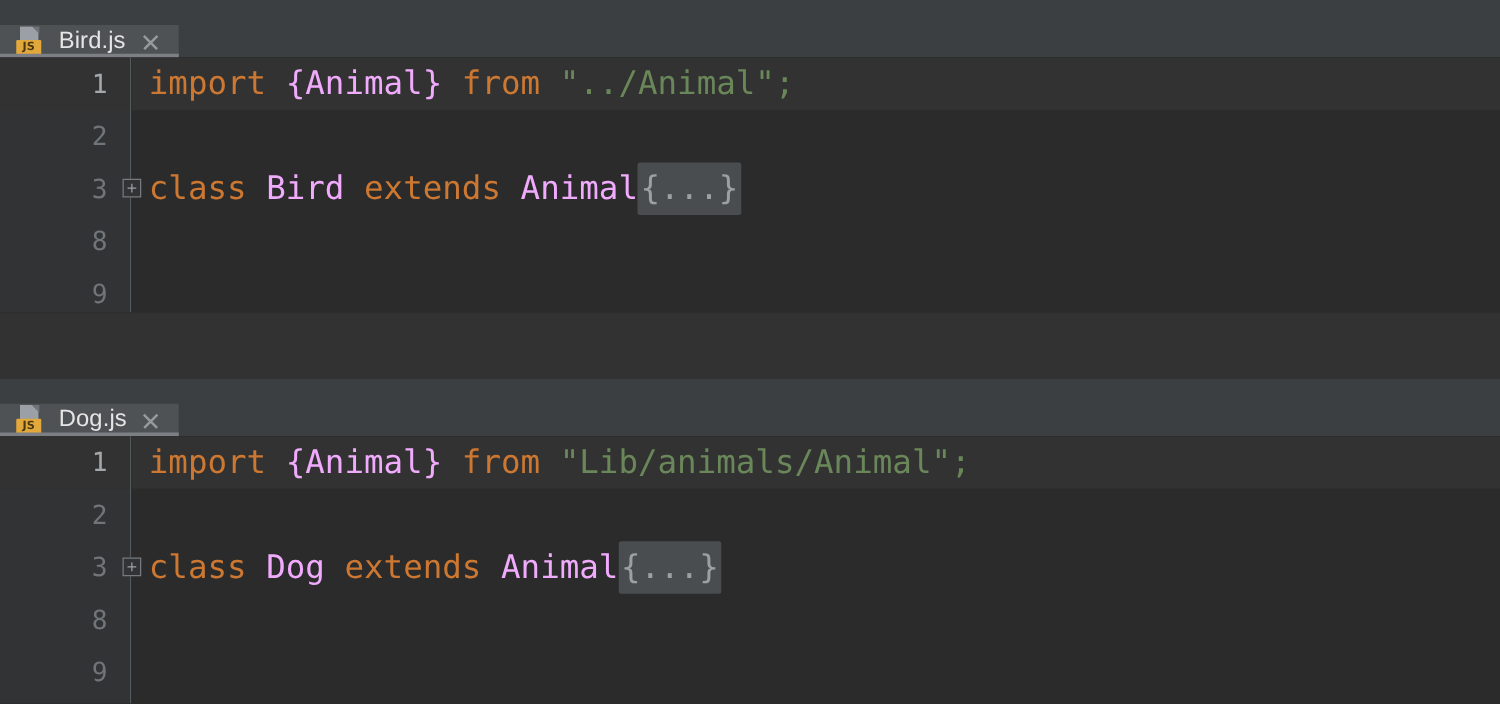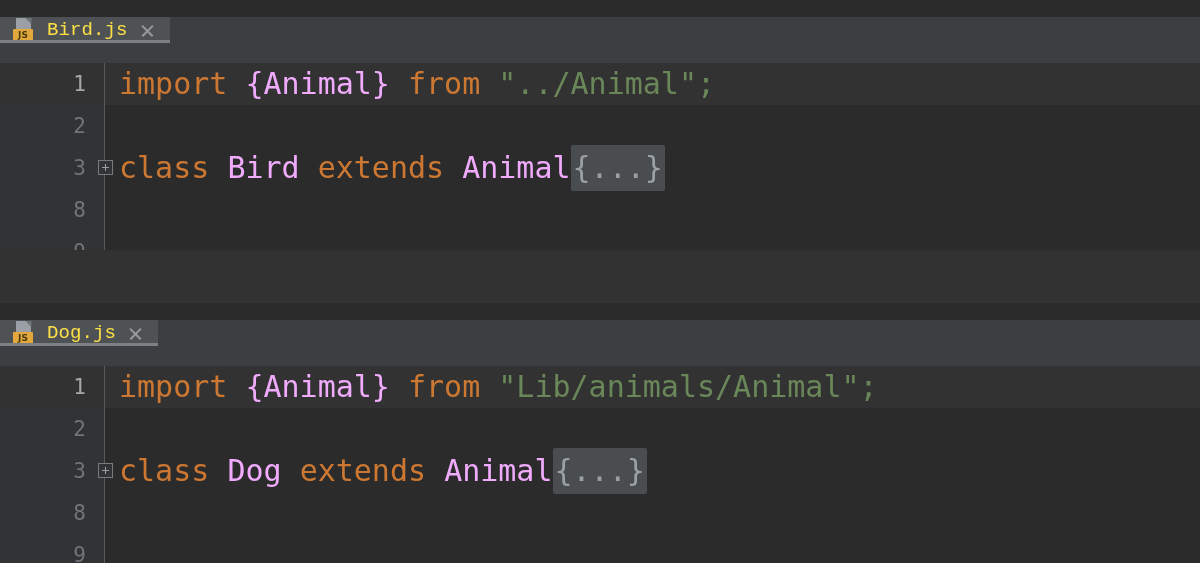--- a/index.html
+++ b/index.html
@@ -38,45 +38,44 @@
   }
   .pane-top { height: 250px; flex: none; }
   .pane-bottom { flex: 1 1 auto; min-height: 0; }
 
   
   .tabbar {
     height: 46px;
     flex: none;
     background: #3c3f41;
     display: flex;
-    align-items: flex-start;
-    position: relative;
-    margin-top: 17px;
+    align-items: flex-end;
+    position: relative;
   }
   .tab {
     display: flex;
     align-items: center;
     gap: 9px;
     padding: 0 14px 0 12px;
     background: #4e5254;
     position: relative;
     cursor: default;
     min-width: 120px;
     box-sizing: border-box;
   }
   .tab-underline {
     position: absolute;
     left: 0; right: 0; bottom: 0;
     height: 3px;
     background: #7c8084;
   }
   .tab-label {
-    color: #fde047;
+    color: #e5e5e5;
     font-size: 19px;
-    font-family: Liberation Mono, monospace;
+    font-family: Liberation Sans, sans-serif;
     letter-spacing: .1px;
     white-space: nowrap;
   }
   .tab-close {
     width: 17px;
     height: 17px;
     position: relative;
     flex: none;
     margin-left: 2px;
     opacity: .72;
@@ -184,21 +183,21 @@
   .fold-marker::before, .fold-marker::after {
     content: "";
     position: absolute;
     background: #9ea2a5;
   }
   .fold-marker::before { left: 3px; top: 6px; width: 7px; height: 1.4px; }
   .fold-marker::after  { left: 6px; top: 3px; width: 1.4px; height: 7px; }
 
   .tok {
     font-family: "DejaVu Sans Mono", monospace;
-    font-size: 30px;
+    font-size: 26px;
     line-height: 1;
     white-space: pre;
   }
   .kw     { color: #cc7832; }
   .ident  { color: #f0abfc; }
   .str    { color: #6a8759; }
   .fold-ph {
     color: #9aa0a4;
     background: #4a4d50;
     border-radius: 2px;

